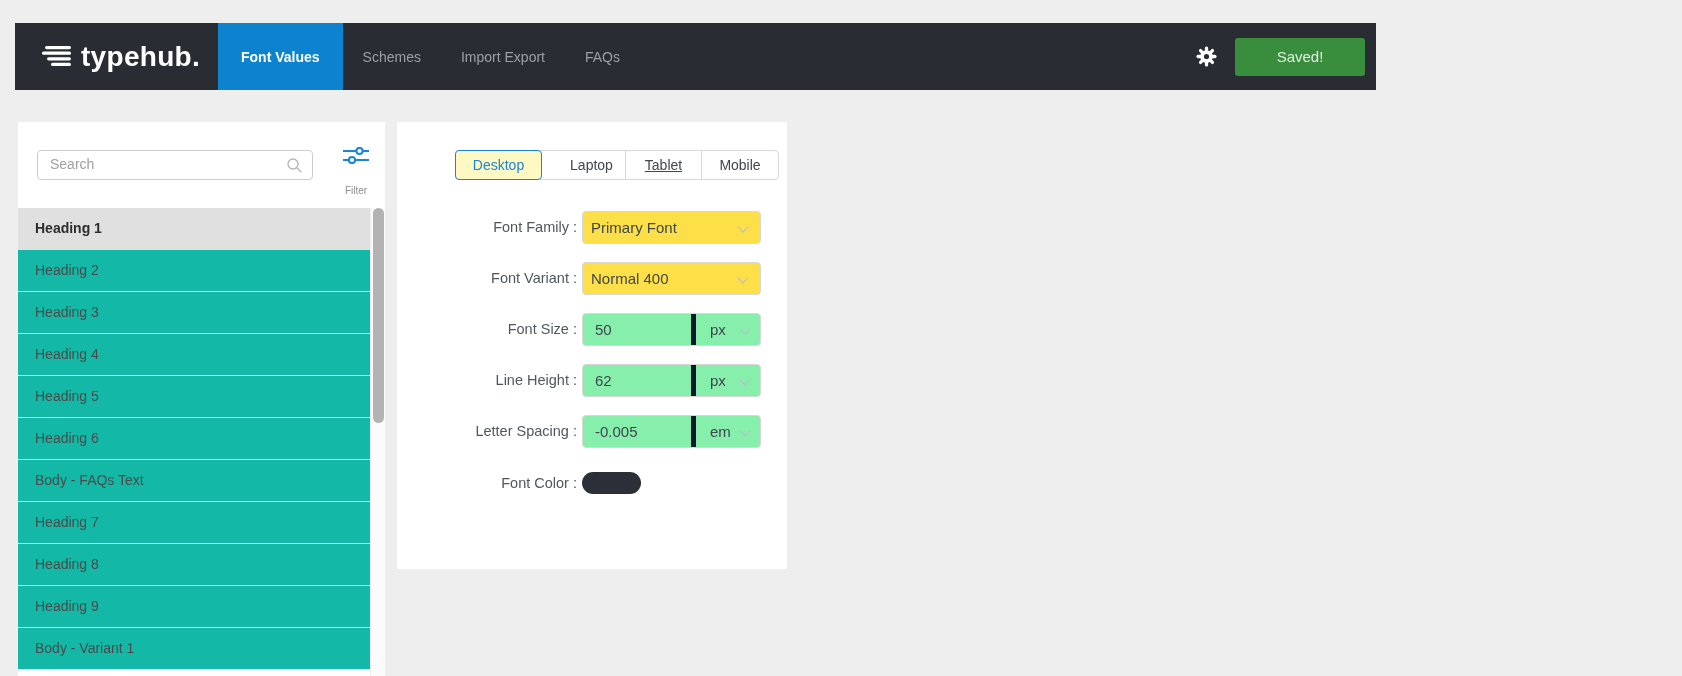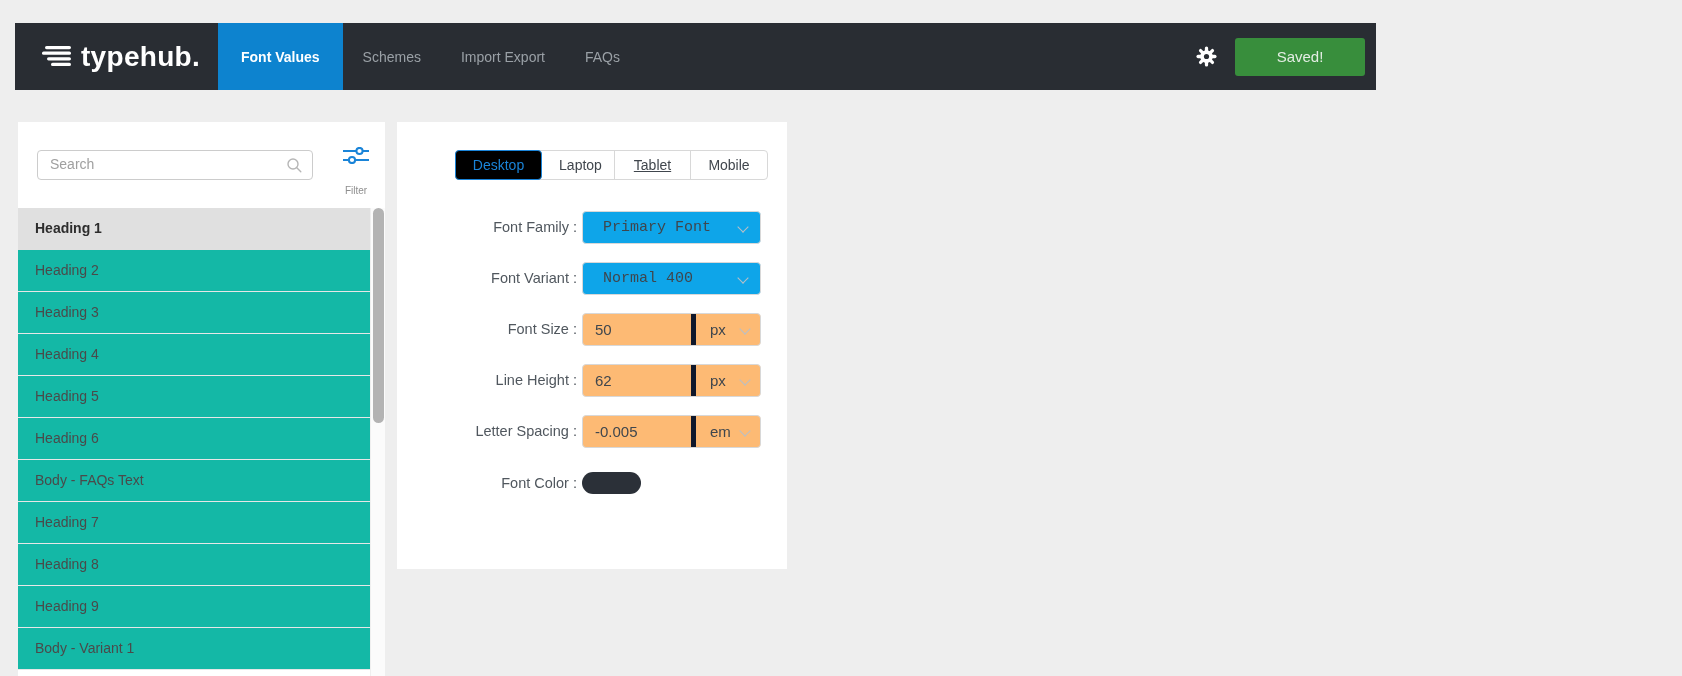--- a/index.html
+++ b/index.html
@@ -52,40 +52,40 @@
     position:absolute;left:58px;top:28px;height:30px;display:flex;
     border:1px solid #d8d8d8;border-radius:4px;box-sizing:border-box;background:#fff;
   }
   .dtab{
     display:flex;align-items:center;justify-content:center;
     font-size:14px;color:#40464d;cursor:pointer;box-sizing:border-box;
     border-right:1px solid #d8d8d8;height:28px;
   }
   .dtab:last-child{border-right:none;}
   .dtab.active{
-    border:1px solid #1a84d8;border-radius:4px;color:#1a84d8;background:#000000;
-    margin:-1px 5px -1px -1px;height:30px;
+    border:1px solid #1a84d8;border-radius:4px;color:#1a84d8;background:#fef9c3;
+    margin:-1px 16px -1px -1px;height:30px;
   }
   .form{position:absolute;left:0;top:89px;right:0;}
   .frow{display:flex;height:33px;margin-bottom:18px;}
   .frow.color-row{height:22px;margin-top:24px;}
   .flabel{width:180px;text-align:right;font-size:14.5px;color:#50575e;line-height:33px;white-space:nowrap;}
   .color-row .flabel{line-height:22px;}
   .fctrl{margin-left:5px;}
   .select{
     position:relative;width:179px;height:33px;box-sizing:border-box;
-    border:1px solid #d8d8d8;border-radius:4px;background:#0ea5e9;
-    display:flex;align-items:center;padding-left:20px;font-size:15px;color:#3f464d;cursor:pointer;font-family:Liberation Mono, monospace;
+    border:1px solid #d8d8d8;border-radius:4px;background:#fde047;
+    display:flex;align-items:center;padding-left:8px;font-size:15px;color:#3f464d;cursor:pointer;
   }
   .chev{
     position:absolute;right:13px;top:11px;width:7px;height:7px;
     border-right:1.5px solid #b9bfc6;border-bottom:1.5px solid #b9bfc6;
     transform:rotate(45deg);
   }
-  .unitgroup{display:flex;width:179px;height:33px;box-sizing:border-box;border:1px solid #d8d8d8;border-radius:4px;background:#fdba74;}
+  .unitgroup{display:flex;width:179px;height:33px;box-sizing:border-box;border:1px solid #d8d8d8;border-radius:4px;background:#86efac;}
   .numinput{
     width:96px;border:none;outline:none;background:transparent;
     padding:0 0 0 12px;font-size:15px;color:#3f464d;font-family:inherit;
   }
   .unitsel{position:relative;flex:1;border-left:5px solid #0f172a;display:flex;align-items:center;padding-left:14px;font-size:15px;color:#3f464d;cursor:pointer;}
   .unitsel .chev{right:11px;}
   .swatch{width:59px;height:22px;border-radius:11px;border:none;cursor:pointer;}
 </style>
 </head>
 <body>

